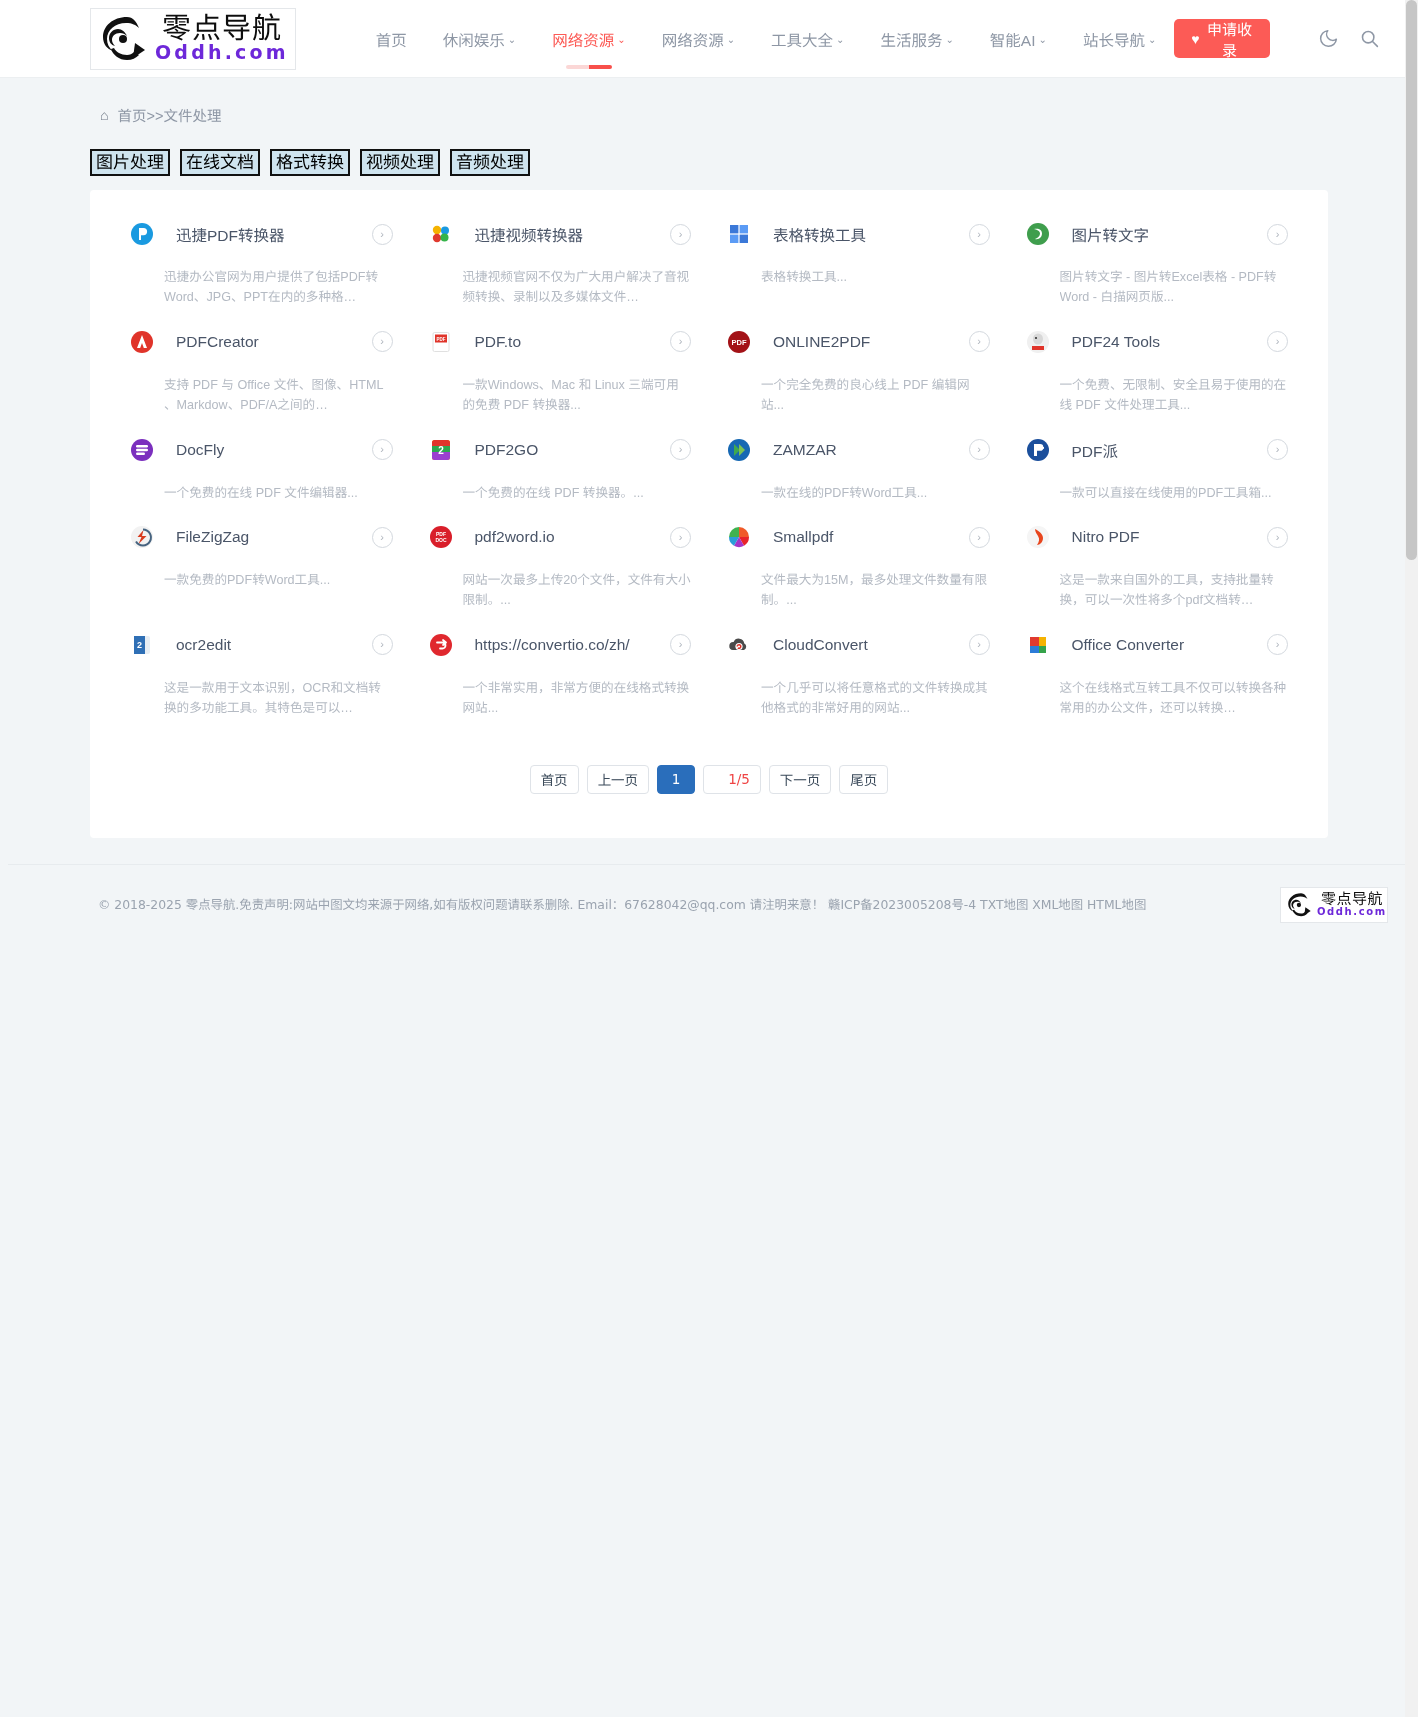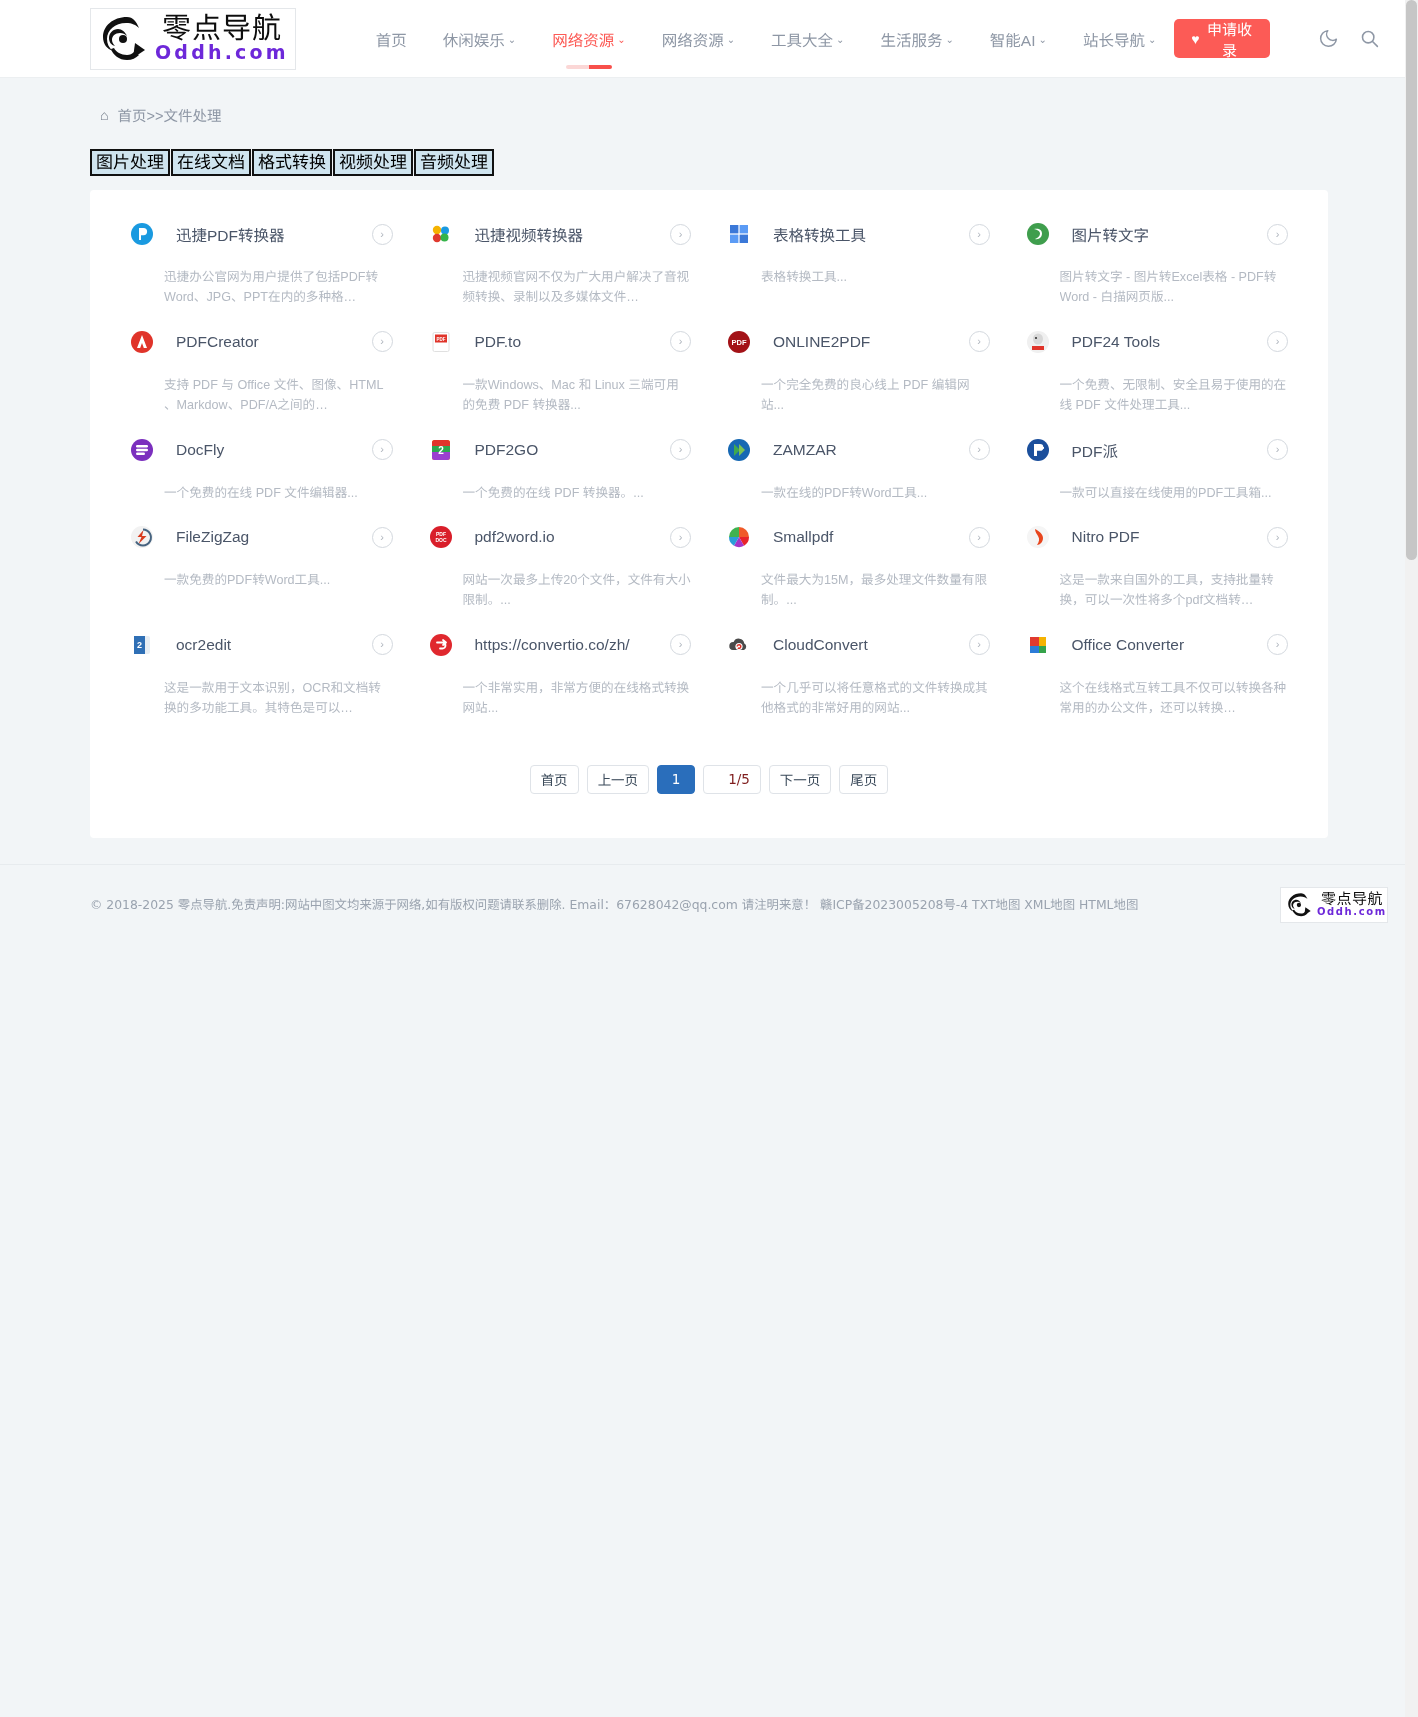--- a/index.html
+++ b/index.html
@@ -74,21 +74,21 @@
   .icon-btn.search { margin-left: 4px; }
 
   
   .breadcrumb {
     display: flex; align-items: center; gap: 9px;
     margin: 26px 0 0 100px; font-size: 14.5px; color: #8e97a5;
   }
   .home-ico { color: #6f7886; font-size: 14px; }
 
   
-  .cats { display: flex; gap: 1px; margin: 24px 0 0 90px; }
+  .cats { display: flex; gap: 10px; margin: 24px 0 0 90px; }
   .cat-btn {
     font-family: "DejaVu Sans", sans-serif;
     font-size: 17px;
     color: #000;
     background: #cfe4ef;
     border: 2px solid;
     border-color: #111 #111 #111 #111;
     border-radius: 0;
     padding: 1px 4px 2px 4px;
     line-height: 1.18;
@@ -137,25 +137,25 @@
   
   .pager { display: flex; justify-content: center; gap: 8px; margin-top: 34px; }
   .pg {
     min-width: 38px; height: 29px; padding: 0 10px;
     border: 1px solid #dfe3e8; border-radius: 4px; background: #fff;
     color: #3b4a5a; font-size: 13.5px;
     display: flex; align-items: center; justify-content: center; cursor: pointer;
     font-family: "DejaVu Sans", sans-serif;
   }
   .pg.active { background: #2a6ebb; border-color: #2a6ebb; color: #fff; }
-  .pg.info { color: #7f1d1d; padding-left: 24px; }
+  .pg.info { color: #ef4444; padding-left: 24px; }
 
   
   .footer {
-    margin: 26px 0 0 0; padding: 22px 30px 22px 90px;
+    margin: 26px 0 0 8px; padding: 22px 30px 22px 90px;
     display: flex; align-items: center;
     border-top: 1px solid #e7ebee;
   }
   .footer-text { font-size: 12.4px; color: #9aa3af; line-height: 1.6; font-family: "DejaVu Sans", sans-serif; }
   .footer-logo {
     margin-left: auto; width: 108px; height: 36px;
     border: 1px solid #e4e7ea; display: flex; align-items: center;
     padding: 2px 4px; background: #fff;
   }
   .footer-logo .logo-mark { width: 30px; height: 28px; }

